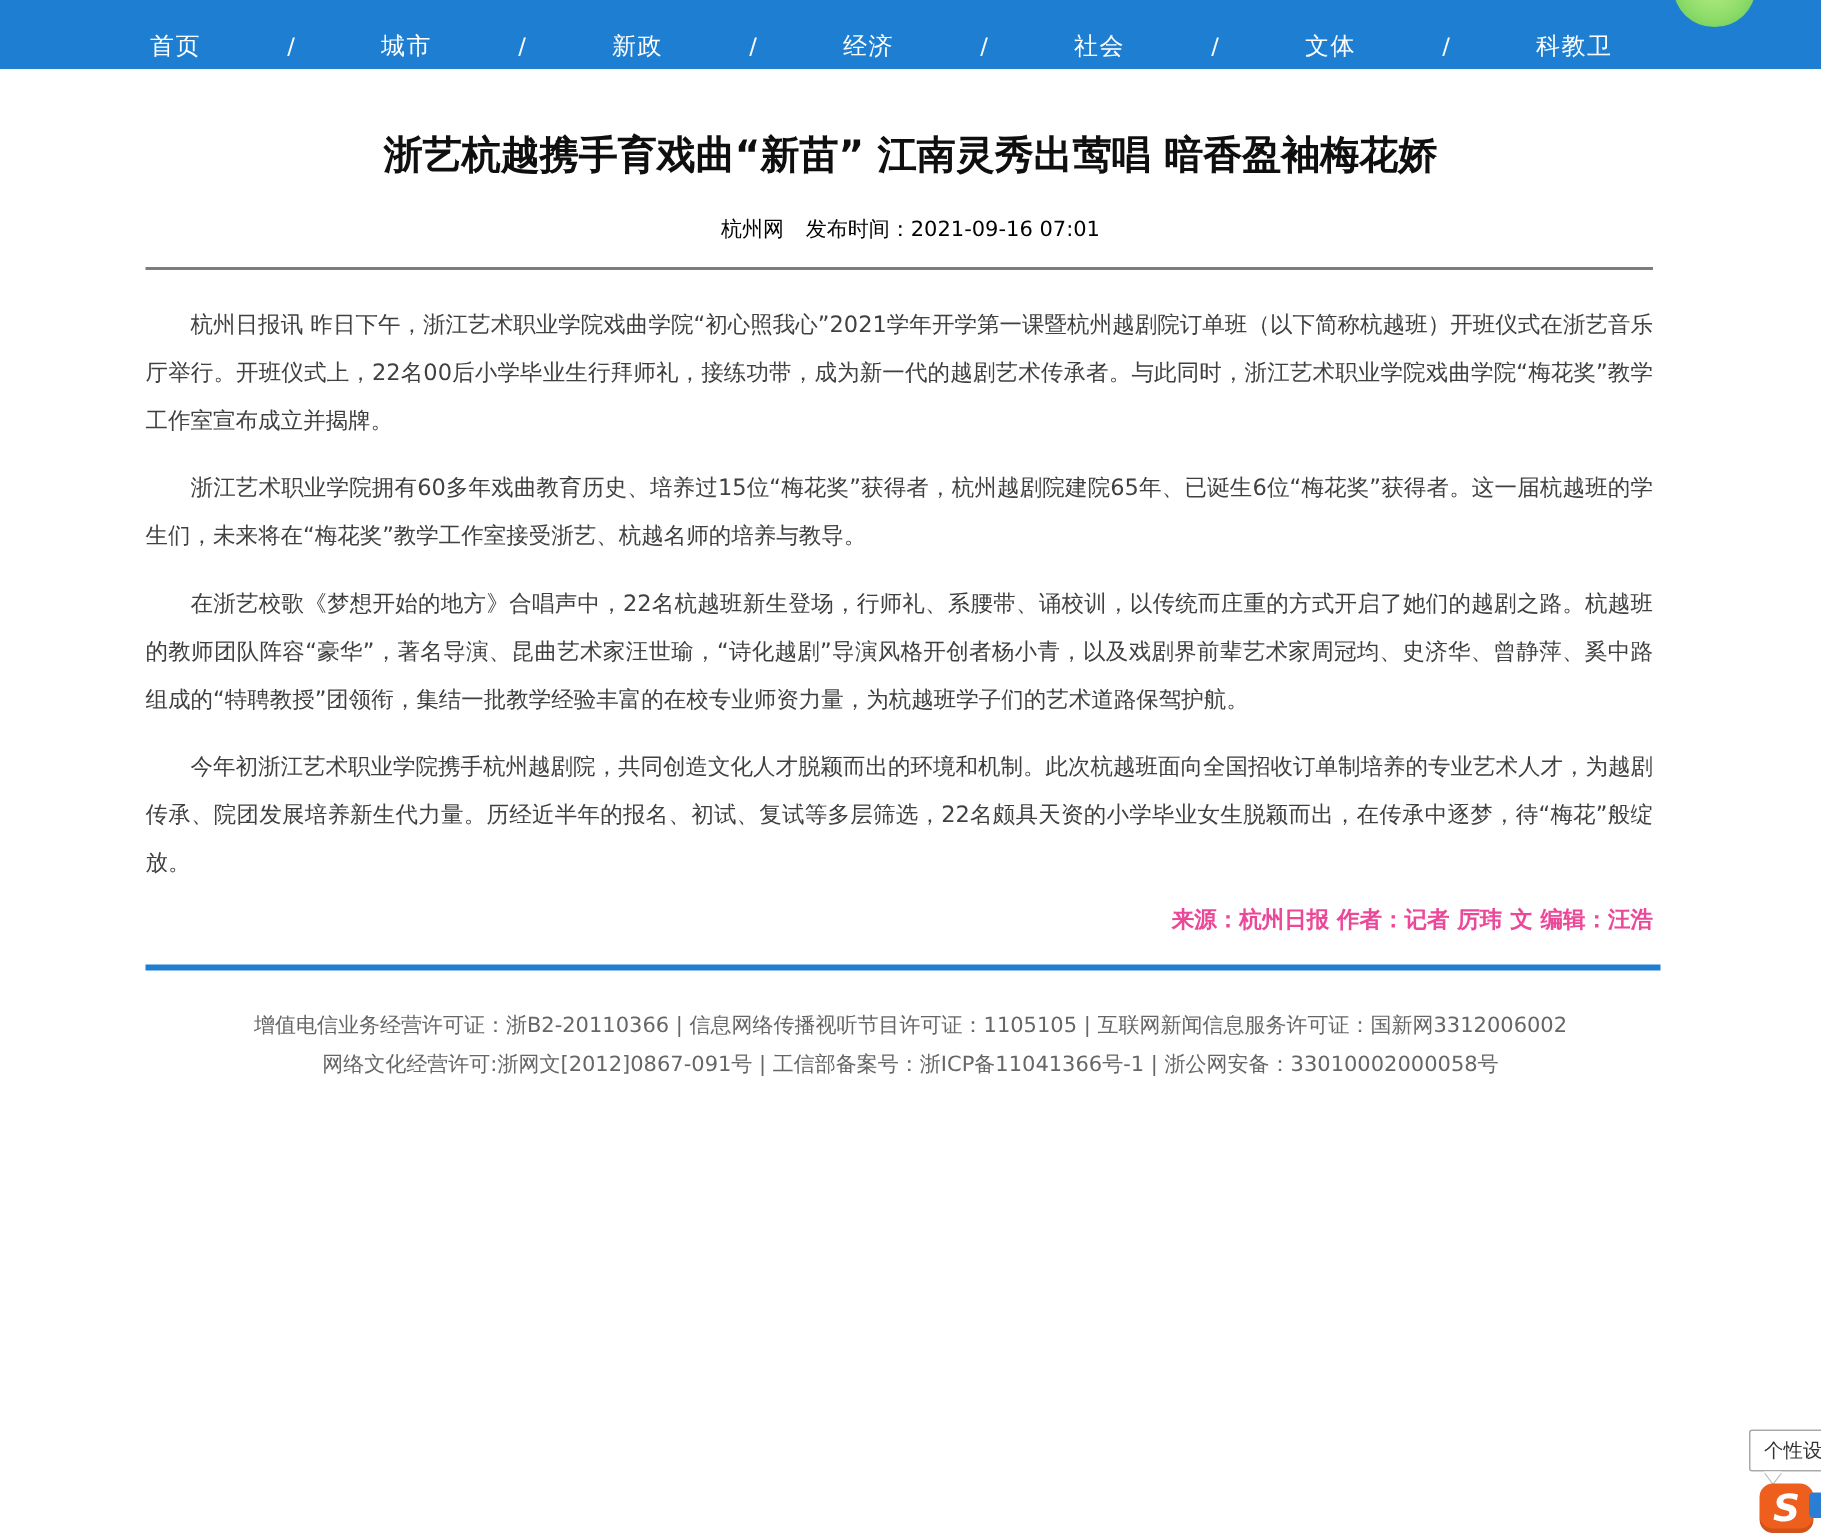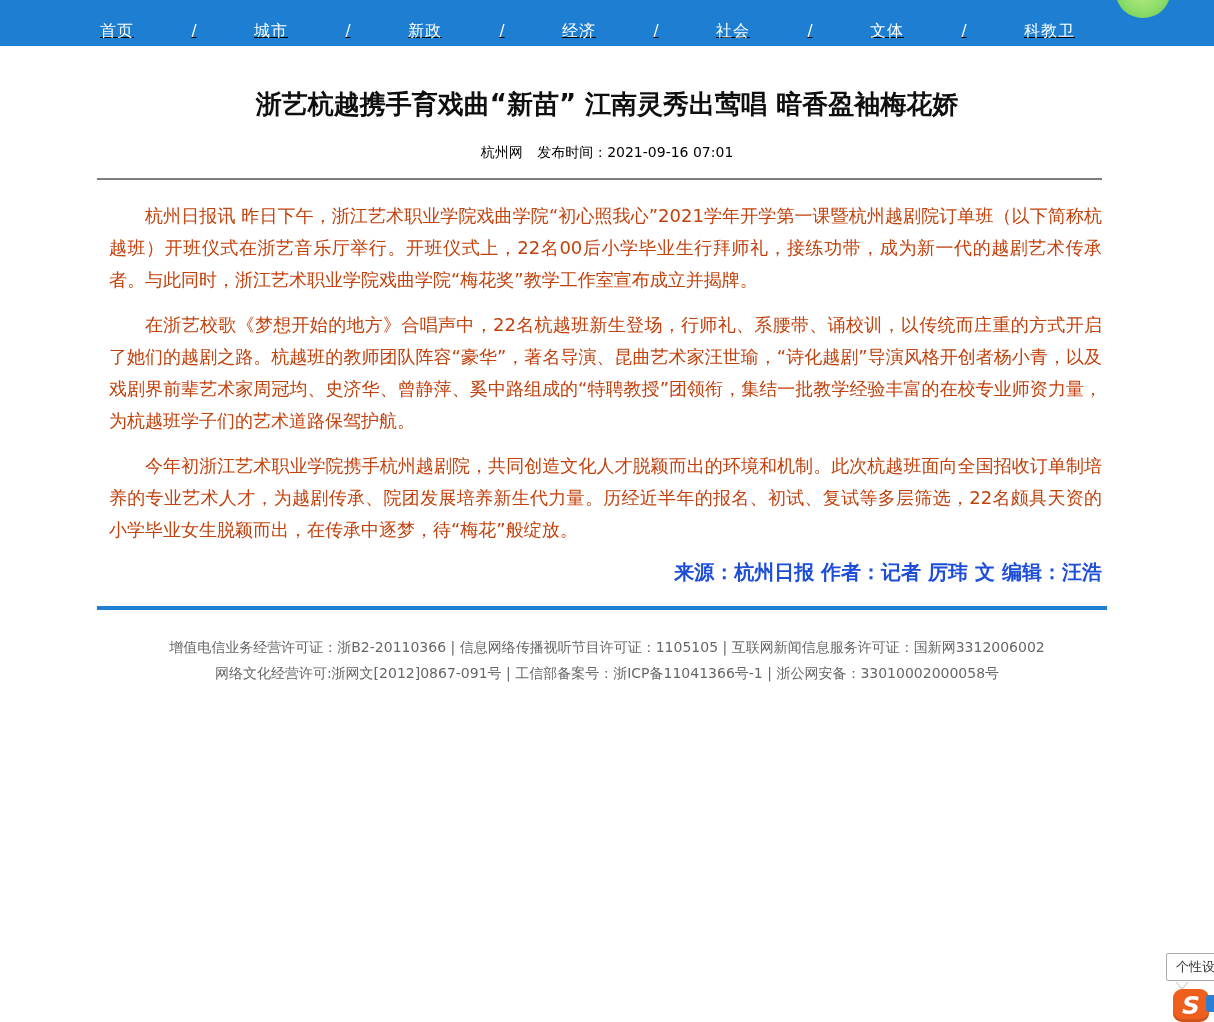--- a/index.html
+++ b/index.html
@@ -9,21 +9,21 @@
     background:#ffffff;
     font-family:"DejaVu Sans","Liberation Sans",sans-serif;
   }
   
   .topnav{
     position:absolute;left:0;top:0;width:1214px;height:46px;
     background:#1e7fd2;overflow:hidden;
   }
   .topnav-inner{
     position:absolute;left:100px;top:0;width:975px;height:62px;
-    display:flex;align-items:center;justify-content:space-between;text-decoration:underline;
+    display:flex;align-items:center;justify-content:space-between;
   }
   .nav-item{
     color:#ffffff;font-size:16px;letter-spacing:1px;cursor:pointer;
     white-space:nowrap;
   }
   .nav-sep{color:#ffffff;font-size:15px;}
   .green-blob{
     position:absolute;left:1116px;top:-32px;width:54px;height:50px;
     border-radius:50%;
     background:radial-gradient(circle at 50% 45%, #b9ec84 0%, #8fdd6a 55%, #63c654 100%);
@@ -45,27 +45,27 @@
   .article-meta .meta-site{margin-right:10px;}
   .meta-divider{
     margin:16px 0 0 97px;width:1005px;height:0;
     border-top:2px solid #7d7d7d;
   }
   
   .article-body{
     margin:20px 0 0 97px;width:1005px;
   }
   .article-body p{
-    margin:0 0 13px 12px;
-    font-size:18px;color:#c2410c;line-height:32px;
+    margin:0 0 13px 0;
+    font-size:15px;color:#404040;line-height:32px;
     text-align:justify;text-indent:2em;
   }
   .article-credit{
     margin:10px 0 0 97px;width:1005px;
-    text-align:right;font-size:20px;font-weight:bold;color:#1d4ed8;
+    text-align:right;font-size:15px;font-weight:bold;color:#ec4899;
   }
   
   .footer-rule{
     margin:20px 0 0 97px;width:1010px;height:4px;background:#1e7fd2;
   }
   .site-footer{
     margin-top:24px;text-align:center;
     font-size:14px;color:#666666;line-height:26px;
   }
   
@@ -124,20 +124,21 @@
 
 <div class="article-meta">
   <span class="meta-site">杭州网</span>
   <span>发布时间：2021-09-16 07:01</span>
 </div>
 
 <div class="meta-divider"></div>
 
 <div class="article-body">
   <p>杭州日报讯 昨日下午，浙江艺术职业学院戏曲学院“初心照我心”2021学年开学第一课暨杭州越剧院订单班（以下简称杭越班）开班仪式在浙艺音乐厅举行。开班仪式上，22名00后小学毕业生行拜师礼，接练功带，成为新一代的越剧艺术传承者。与此同时，浙江艺术职业学院戏曲学院“梅花奖”教学工作室宣布成立并揭牌。</p>
+  <p>浙江艺术职业学院拥有60多年戏曲教育历史、培养过15位“梅花奖”获得者，杭州越剧院建院65年、已诞生6位“梅花奖”获得者。这一届杭越班的学生们，未来将在“梅花奖”教学工作室接受浙艺、杭越名师的培养与教导。</p>
   <p>在浙艺校歌《梦想开始的地方》合唱声中，22名杭越班新生登场，行师礼、系腰带、诵校训，以传统而庄重的方式开启了她们的越剧之路。杭越班的教师团队阵容“豪华”，著名导演、昆曲艺术家汪世瑜，“诗化越剧”导演风格开创者杨小青，以及戏剧界前辈艺术家周冠均、史济华、曾静萍、奚中路组成的“特聘教授”团领衔，集结一批教学经验丰富的在校专业师资力量，为杭越班学子们的艺术道路保驾护航。</p>
   <p>今年初浙江艺术职业学院携手杭州越剧院，共同创造文化人才脱颖而出的环境和机制。此次杭越班面向全国招收订单制培养的专业艺术人才，为越剧传承、院团发展培养新生代力量。历经近半年的报名、初试、复试等多层筛选，22名颇具天资的小学毕业女生脱颖而出，在传承中逐梦，待“梅花”般绽放。</p>
 </div>
 
 <div class="article-credit">来源：杭州日报  作者：记者 厉玮 文  编辑：汪浩</div>
 
 <div class="footer-rule"></div>
 
 <div class="site-footer">
   <div>增值电信业务经营许可证：浙B2-20110366 | 信息网络传播视听节目许可证：1105105 | 互联网新闻信息服务许可证：国新网3312006002</div>

